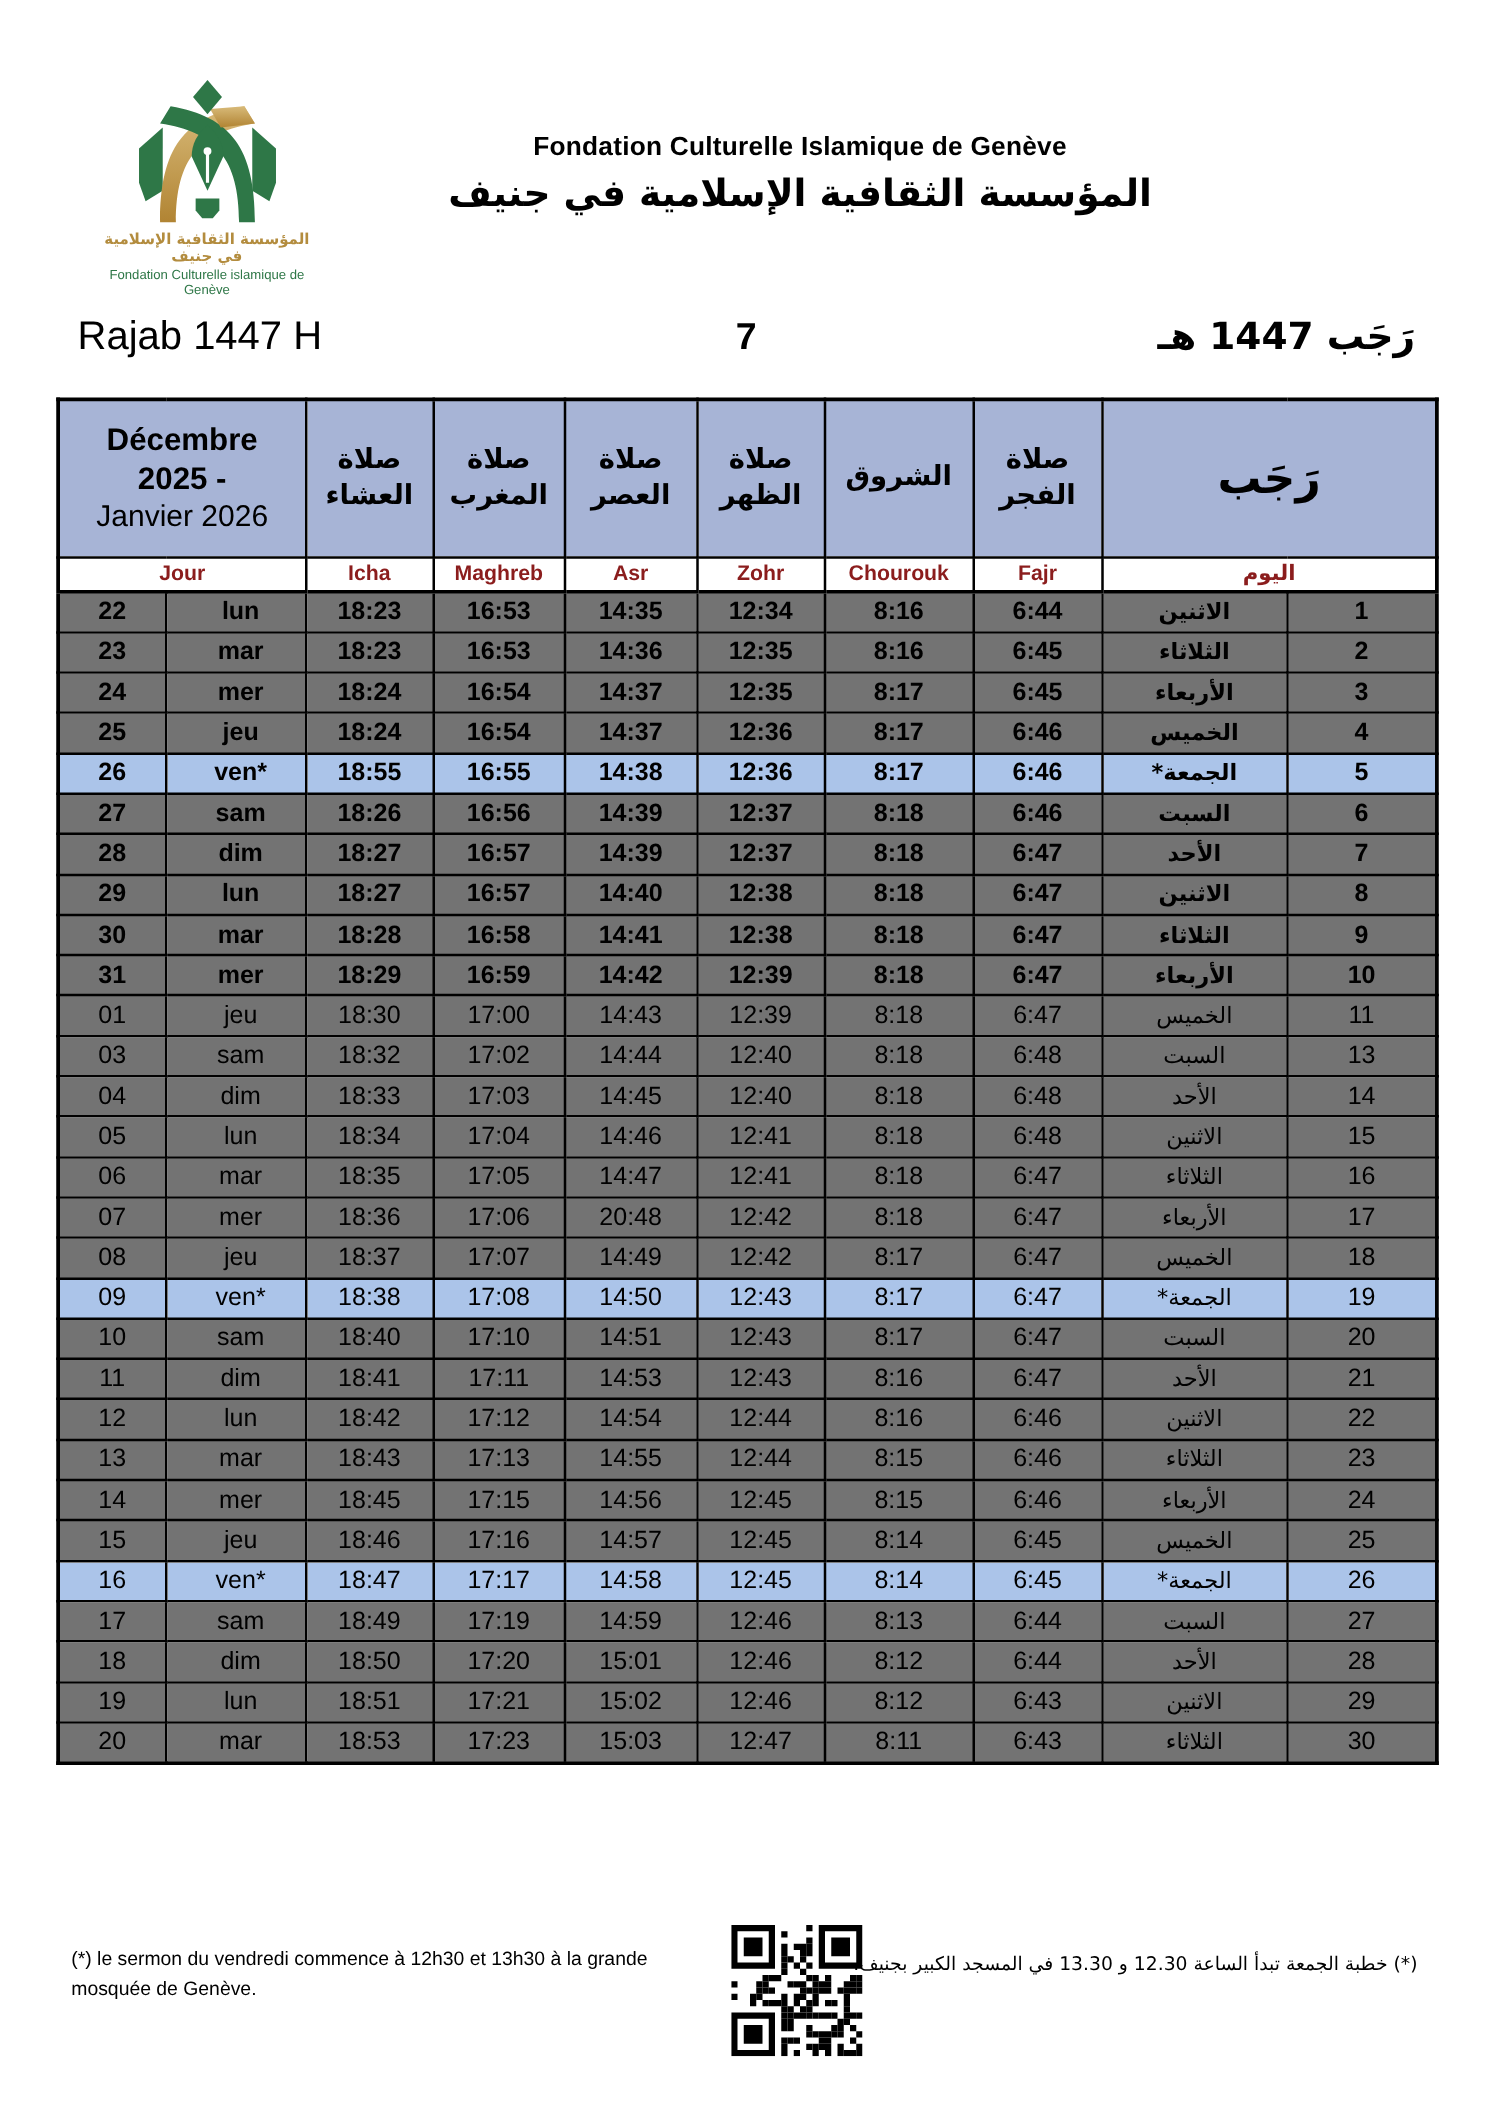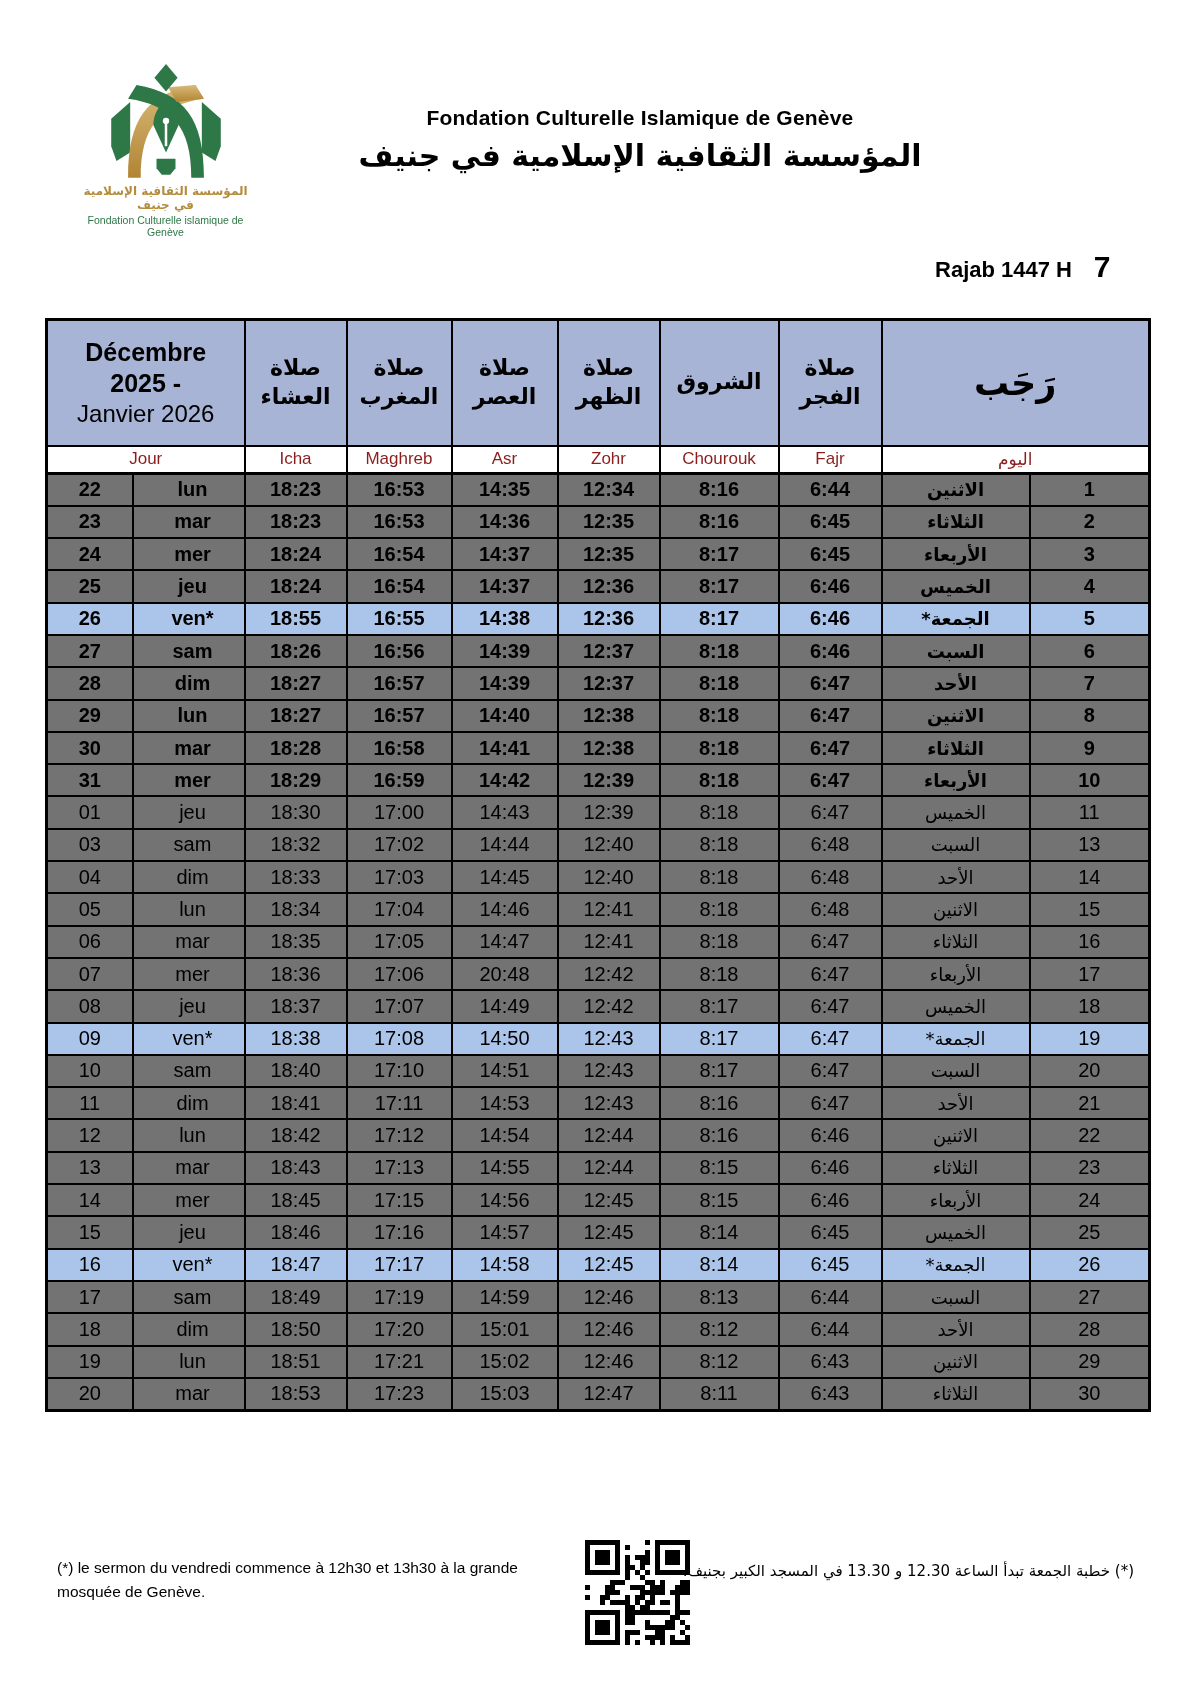--- a/index.html
+++ b/index.html
@@ -12,37 +12,37 @@
   .logo-art { width:132px; height:118px; display:block; margin:0 auto; }
   .logo-caption-ar { font-family:"DejaVu Sans", sans-serif; font-size:12px; font-weight:bold; color:#b38c3e; margin-top:2px; direction:rtl; }
   .logo-caption-fr { font-size:10.5px; color:#2e7747; margin-top:2px; }
 
   .titles { position:absolute; left:190px; top:106px; width:900px; text-align:center; }
   .title-fr { font-size:21px; font-weight:bold; letter-spacing:0.2px; }
   .title-ar { font-family:"DejaVu Sans", sans-serif; font-size:30px; font-weight:bold; margin-top:8px; direction:rtl; }
 
   
   .month-bar { position:absolute; left:62px; top:250px; width:1070px; display:flex; align-items:baseline; }
-  .month-left  { flex:1; text-align:right;  font-size:22px; font-weight:bold; }
+  .month-left  { flex:1; text-align:left;  font-size:32px; font-weight:normal; }
   .month-mid   { width:60px; text-align:center; font-size:30px; font-weight:bold; }
   .month-right { flex:1; text-align:right; font-size:30px; font-weight:bold; font-family:"DejaVu Sans", sans-serif; direction:rtl; }
 
   
   table.prayer { position:absolute; left:45px; top:318px; width:1103px; border-collapse:collapse; table-layout:fixed; border:3px solid #000; }
   table.prayer th, table.prayer td { border:2px solid #000; text-align:center; vertical-align:middle; overflow:hidden; }
 
   thead tr.hdr { background:#a7b4d6; height:126px; }
   .month-cell { font-size:25px; line-height:1.25; padding:2px; }
   .month-cell .bold-part { font-weight:bold; white-space:pre-line; }
   .month-cell .reg-part { font-weight:normal; font-size:24px; }
   th.prayer-ar { font-family:"DejaVu Sans", sans-serif; font-size:22px; font-weight:bold; line-height:1.3; white-space:pre-line; direction:rtl; }
   th.rajab-cell { font-family:"DejaVu Sans", sans-serif; font-size:35px; font-weight:bold; direction:rtl; }
 
   thead tr.sub { background:#fff; height:28px; }
-  thead tr.sub th { color:#8b1d1d; font-size:17px; font-weight:normal; border-bottom:3px solid #000; }
+  thead tr.sub th { color:#8b1d1d; font-size:17px; font-weight:bold; border-bottom:3px solid #000; }
   thead tr.sub th.yawm { font-family:"DejaVu Sans", sans-serif; direction:rtl; }
 
   tbody tr { height:32.3px; background:#737373; }
   tbody tr.friday { background:#abc4e9; }
   tbody td { font-size:20px; font-weight:normal; }
   tbody tr.dec td { font-weight:bold; }
   td.c-day { text-align:left; padding-left:8px; }
   td.c-ar { font-family:"DejaVu Sans", sans-serif; font-size:18px; direction:rtl; }
 
   
@@ -87,20 +87,21 @@
   </div>
 
   <div class="titles">
     <div class="title-fr">Fondation Culturelle Islamique de Genève</div>
     <div class="title-ar">المؤسسة الثقافية الإسلامية في جنيف</div>
   </div>
 
   <div class="month-bar">
     <div class="month-left">Rajab 1447 H</div>
     <div class="month-mid">7</div>
+    <div class="month-right">رَجَب 1447 هـ</div>
   </div>
 
   <table class="prayer">
     <colgroup>
       <col style="width:86px">
         <col style="width:112px">
         <col style="width:102px">
         <col style="width:105px">
       <col style="width:106px">
         <col style="width:102px">

